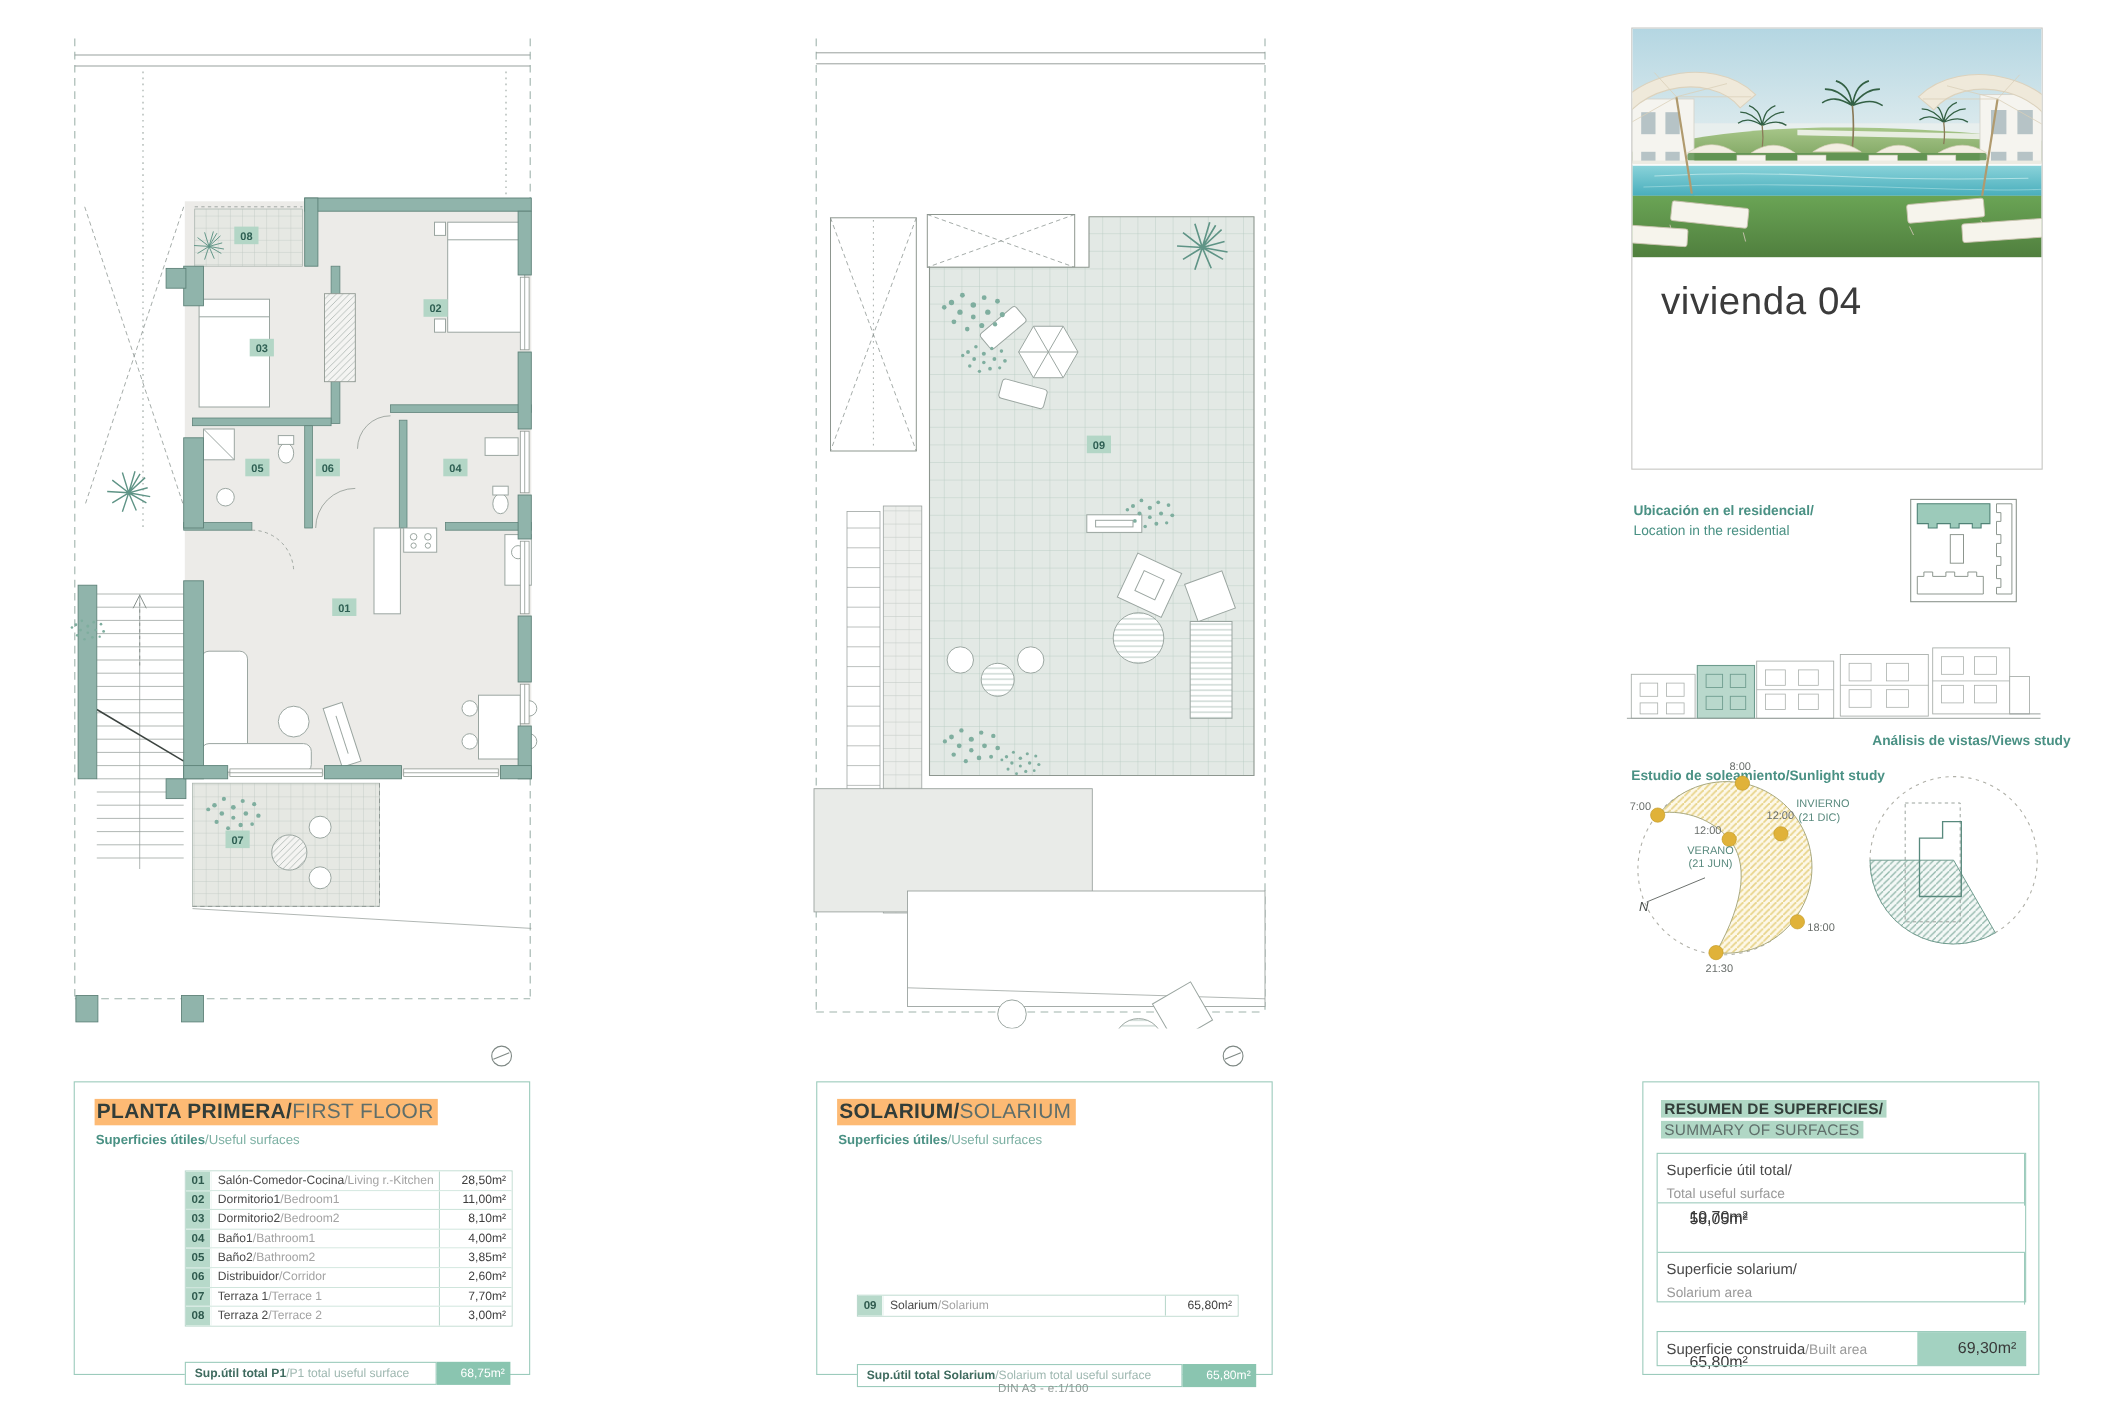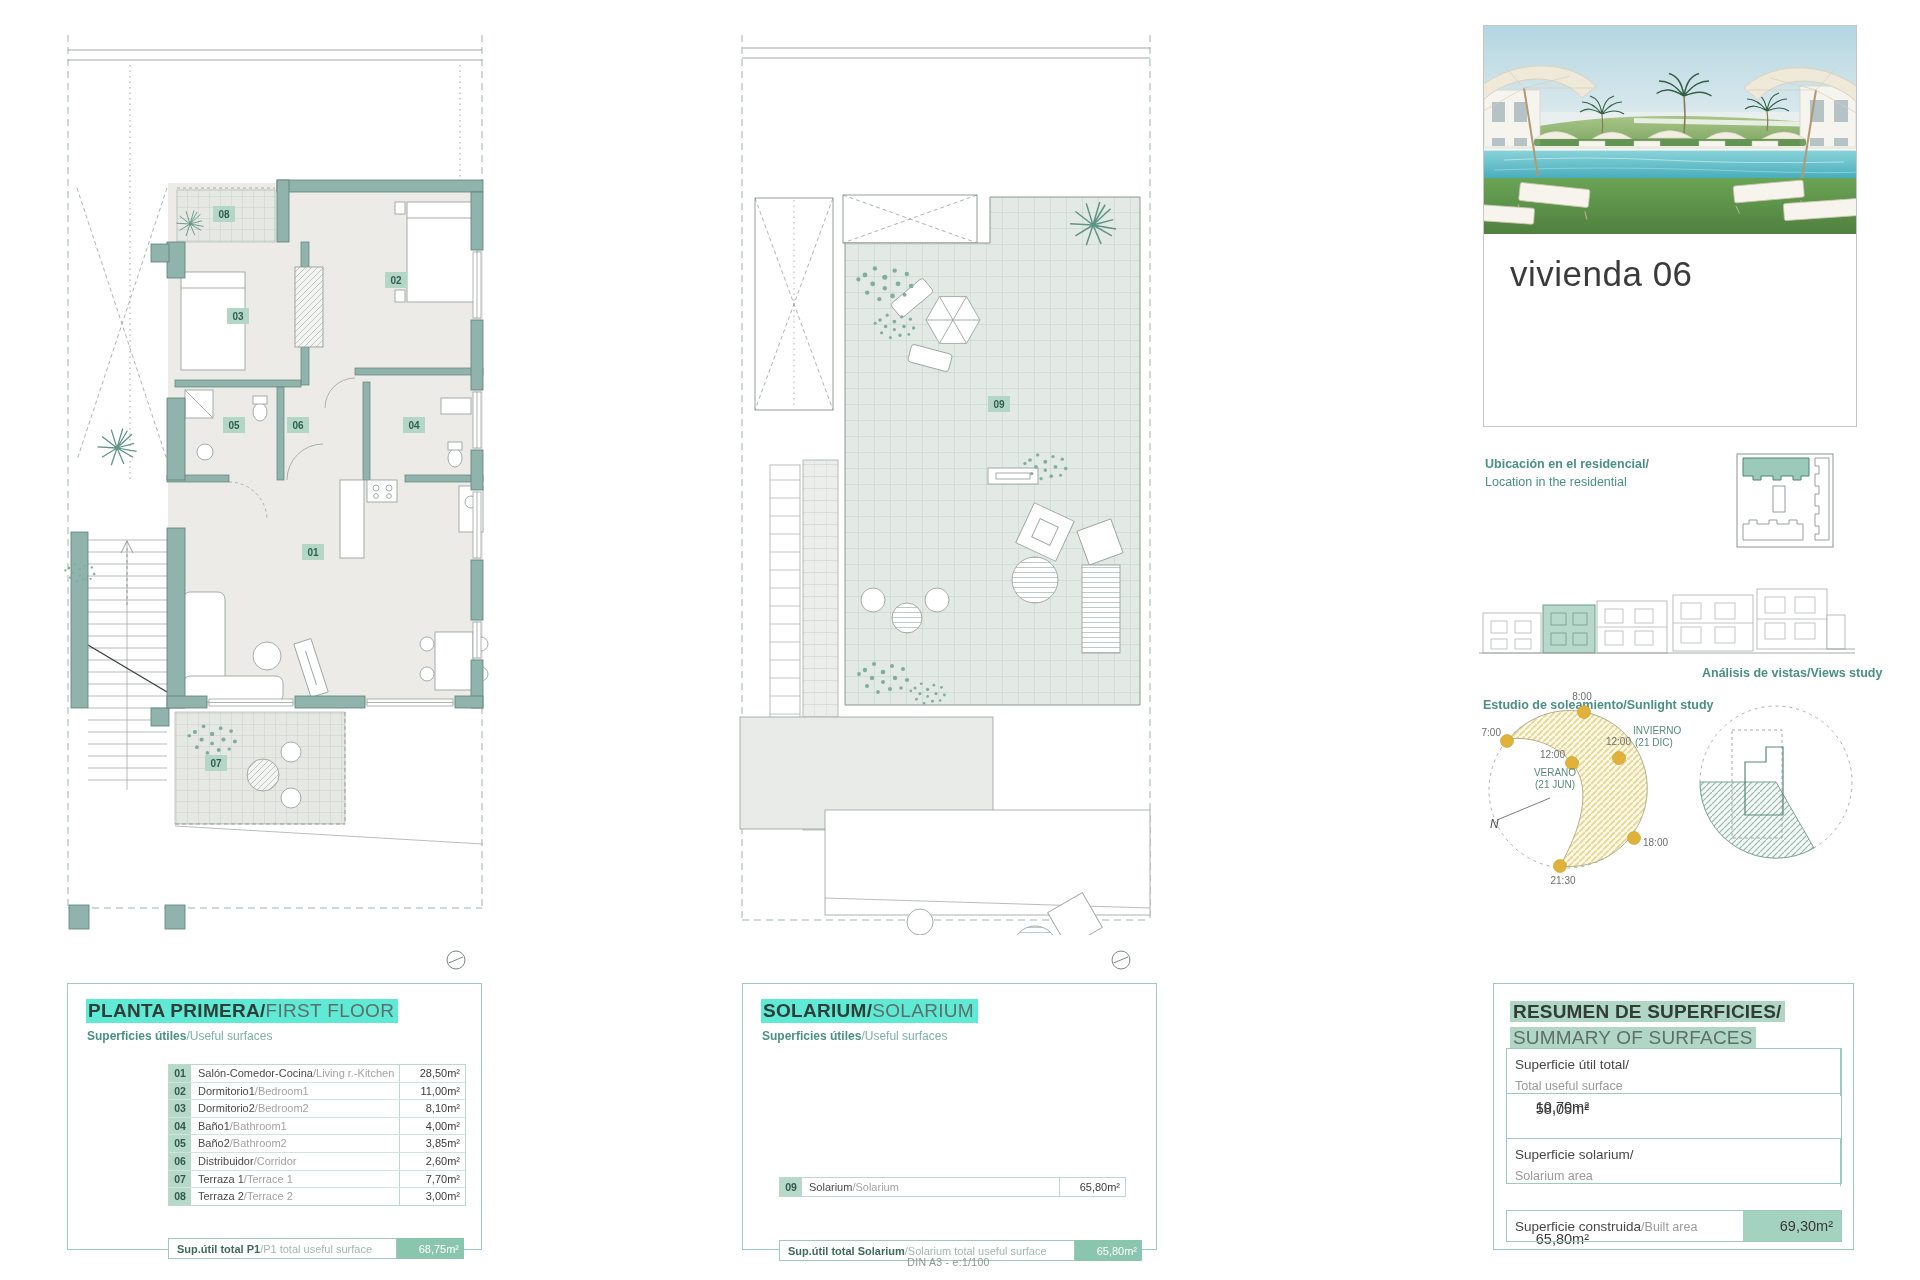--- a/index.html
+++ b/index.html
@@ -3,21 +3,21 @@
 <meta charset="utf-8">
 <style>
   html,body{margin:0;padding:0;background:#fff;}
   .sheet{position:relative;width:1920px;height:1280px;background:#ffffff;overflow:hidden;
          font-family:"Liberation Sans",sans-serif;color:#3c3c3c;}
   .abs{position:absolute;}
   svg{display:block;}
   
   .tbox{position:absolute;border:1.5px solid #9ccbbc;background:#fff;}
   .tbox-title{margin:16px 0 0 18px;font-size:19px;letter-spacing:.3px;line-height:1.15;}
-  .tbox-title .hl{background:#5eead4;padding:1px 4px 2px 2px;}
+  .tbox-title .hl{background:#fdba74;padding:1px 4px 2px 2px;}
   .es-b{font-weight:bold;color:#323d39;}
   .en-g{font-weight:normal;color:#5f6e6a;}
   .tbox-sub{margin:7px 0 0 19px;font-size:12px;}
   .sub-es{font-weight:bold;color:#4a9184;}
   .sub-en{color:#7cb0a3;}
   .rows{position:absolute;border:1px solid #bcd9ce;}
   .row{display:flex;border-bottom:1px solid #cfe5dc;background:#fff;}
   .row:last-child{border-bottom:none;}
   .cell-num{width:22px;background:#b7d9ca;color:#2f5a4e;font-weight:bold;font-size:10.5px;
             text-align:center;border-right:1px solid #fff;}
@@ -27,21 +27,21 @@
   .cell-val{width:60px;border-left:1px solid #bcd9ce;text-align:right;padding-right:5px;
             font-size:11px;color:#3c3c3c;}
   .totrow{position:absolute;display:flex;margin-top:26px;}
   .totlabel{flex:1;border:1px solid #9ccbbc;background:#fff;font-size:11px;
             padding:0 0 0 8px;display:flex;align-items:center;white-space:nowrap;}
   .tot-es{font-weight:bold;color:#3f6b5f;}
   .tot-en{color:#9fb8b1;}
   .totval{width:62px;background:#8ac5b0;color:#fff;font-weight:normal;font-size:11px;
           display:flex;align-items:center;justify-content:flex-end;padding-right:5px;}
   
-  .sum-title{margin:15px 0 0 16px;font-size:19px;line-height:1.35;letter-spacing:.2px;}
+  .sum-title{margin:15px 0 0 16px;font-size:14px;line-height:1.35;letter-spacing:.2px;}
   .sum-title span{background:#b0d7c5;padding:0 3px;}
   .sumrows{position:absolute;left:12px;top:64px;width:334px;border:1px solid #9ccbbc;}
   .sumrow{display:flex;border-bottom:1px solid #9ccbbc;height:44px;flex-direction:column;}
   .sumrow:last-child{border-bottom:none;gap:40px;}
   .sumlabel{flex:1;border-right:1px solid #9ccbbc;padding:5px 0 0 8px;line-height:1.3;}
   .sum-es{font-size:13.5px;color:#474747;}
   .sum-en{font-size:12.5px;color:#9a9a9a;}
   .sumval{width:82px;text-align:right;padding:5px 8px 0 0;font-size:14.5px;color:#3a3a3a;}
   .builtrow{position:absolute;left:12px;top:226px;width:334px;height:30px;
             border:1px solid #9ccbbc;display:flex;align-items:center;}
@@ -550,21 +550,21 @@
       </g>
       <g stroke="#b09a6e" stroke-width="2">
         <path d="M40 62 L54 150"></path>
           <path d="M332 64 L318 152"></path>
       </g>
       <g stroke="#d9cfb8" stroke-width="0.7" fill="none">
         <path d="M40 62 L-20 96 M40 62 L20 40 M40 62 L86 50 M40 62 L108 62"></path>
         <path d="M332 64 L392 98 M332 64 L352 42 M332 64 L286 52 M332 64 L264 64"></path>
       </g>
     </svg>
-    <div class="unit-title">vivienda 06</div>
+    <div class="unit-title">vivienda 04</div>
   </div>
 
   <div class="teal-label" style="left:1485px;top:455px;width:220px;">
     <span style="font-weight:bold;">Ubicación en el residencial/</span><br>
     <span>Location in the residential</span>
   </div>
   <svg class="abs" style="left:1735px;top:452px;" width="104" height="100" viewBox="0 0 104 100">
     <rect x="2" y="2" width="96" height="93" fill="#ffffff" stroke="#8d968f" stroke-width="1"></rect>
     <path d="M8 6 H74 V24 H66 V28 H58 V24 H46 V28 H38 V24 H26 V28 H18 V24 H8 Z" fill="#9ccaba" stroke="#4f8276" stroke-width="1"></path>
     <path d="M80 6 H94 V88 H80 V82 H84 V74 H80 V62 H84 V54 H80 V42 H84 V34 H80 V22 H84 V14 H80 Z" fill="#ffffff" stroke="#8d968f" stroke-width="0.9"></path>

